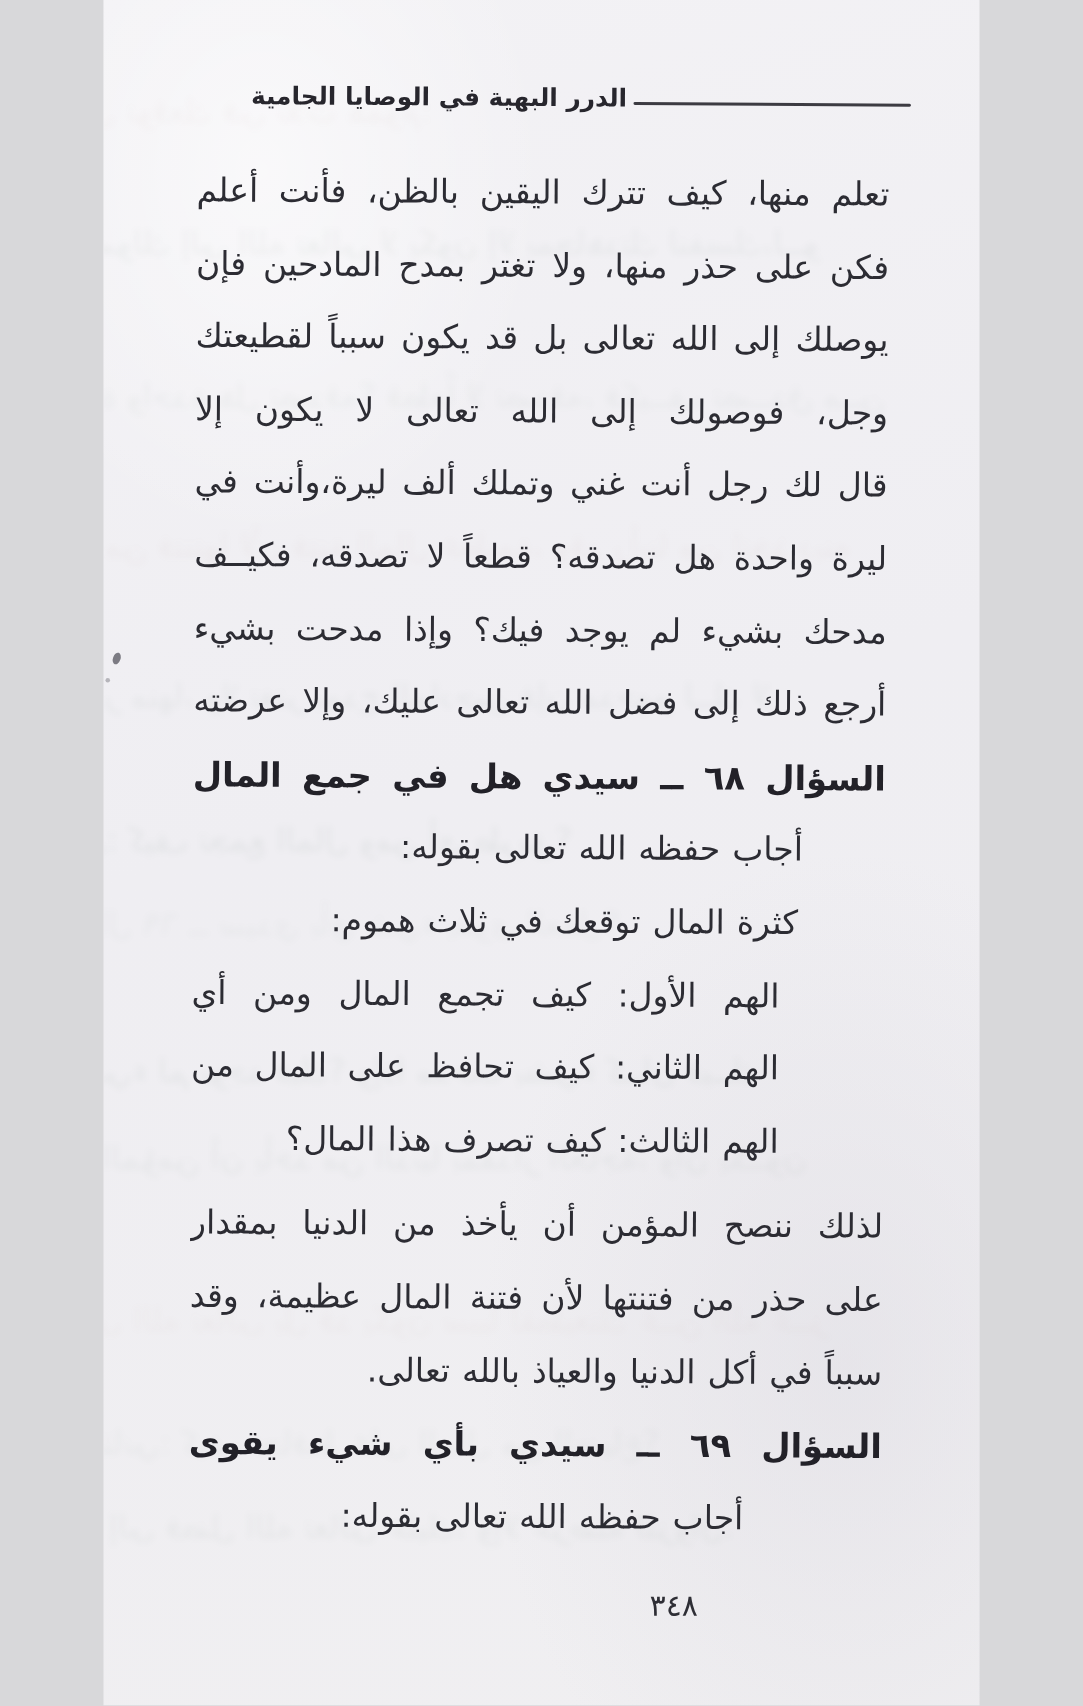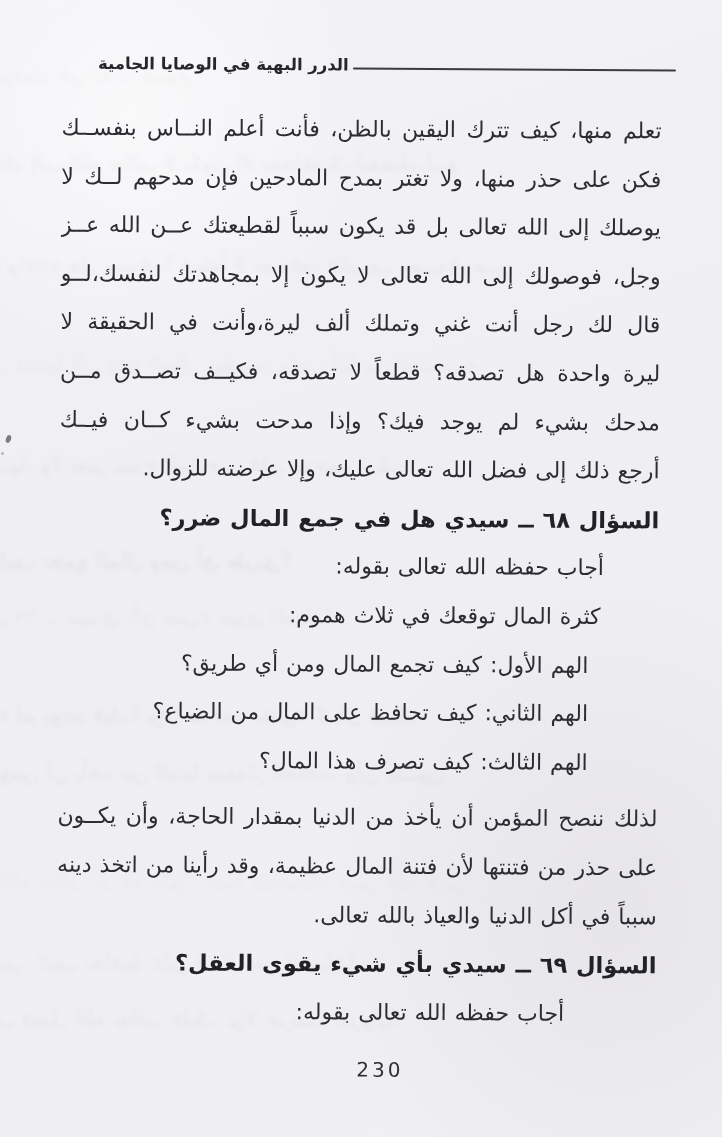--- a/index.html
+++ b/index.html
@@ -1,18 +1,18 @@
 <!DOCTYPE html>
 <html lang="ar" dir="rtl"><head>
 <meta charset="utf-8">
 <style>
   html,body{margin:0;padding:0;background:#d8d8da;}
   .page{
     position:relative;
-    width:722px;height:1137px;
+    width:584px;height:1137px;
     margin:0 auto;
     overflow:hidden;
     background:
       radial-gradient(ellipse 60% 40% at 18% 10%, rgba(255,255,255,.55) 0%, rgba(255,255,255,0) 55%),
       radial-gradient(ellipse 70% 50% at 85% 80%, rgba(221,219,226,.5) 0%, rgba(221,219,226,0) 60%),
       linear-gradient(163deg,#f3f2f5 0%,#efeef2 45%,#f0eff1 100%);
     font-family:"DejaVu Sans",sans-serif;
     direction:rtl;
   }
   .sheet{
@@ -117,19 +117,19 @@
       <div class="line indent-c">الهم الثاني: كيف تحافظ على المال من الضياع؟</div>
       <div class="line indent-c">الهم الثالث: كيف تصرف هذا المال؟</div>
       <div class="line gap-sm">لذلك ننصح المؤمن أن يأخذ من الدنيا بمقدار الحاجة، وأن يكــون</div>
       <div class="line">على حذر من فتنتها لأن فتنة المال عظيمة، وقد رأينا من اتخذ دينه</div>
       <div class="line endline">سبباً في أكل الدنيا والعياذ بالله تعالى.</div>
 
       <div class="line heading">السؤال ٦٩ ــ سيدي بأي شيء يقوى العقل؟</div>
       <div class="line indent-d">أجاب حفظه الله تعالى بقوله:</div>
     </div>
 
-    <div class="page-number">230</div>
+    <div class="page-number">٣٤٨</div>
   </div>
 
   <div class="speck" style="left:6px;top:435px;width:5px;height:8px;opacity:.7;transform:rotate(20deg);"></div>
   <div class="speck" style="left:1px;top:452px;width:3px;height:3px;opacity:.35;"></div>
 
 </div>
 
 </body></html>

